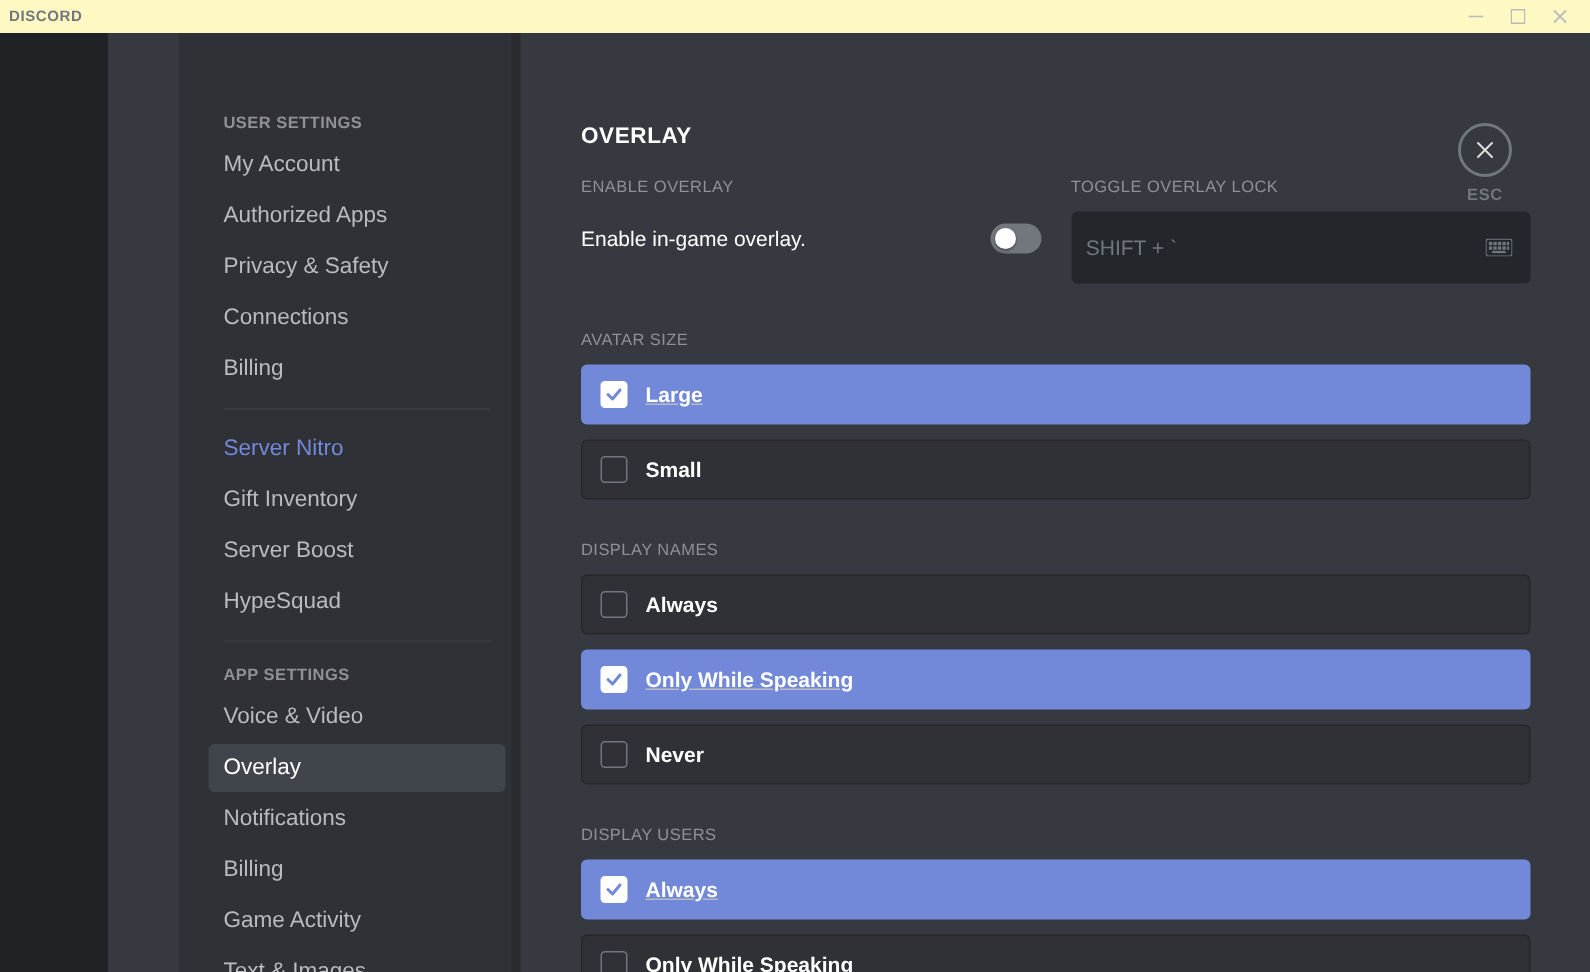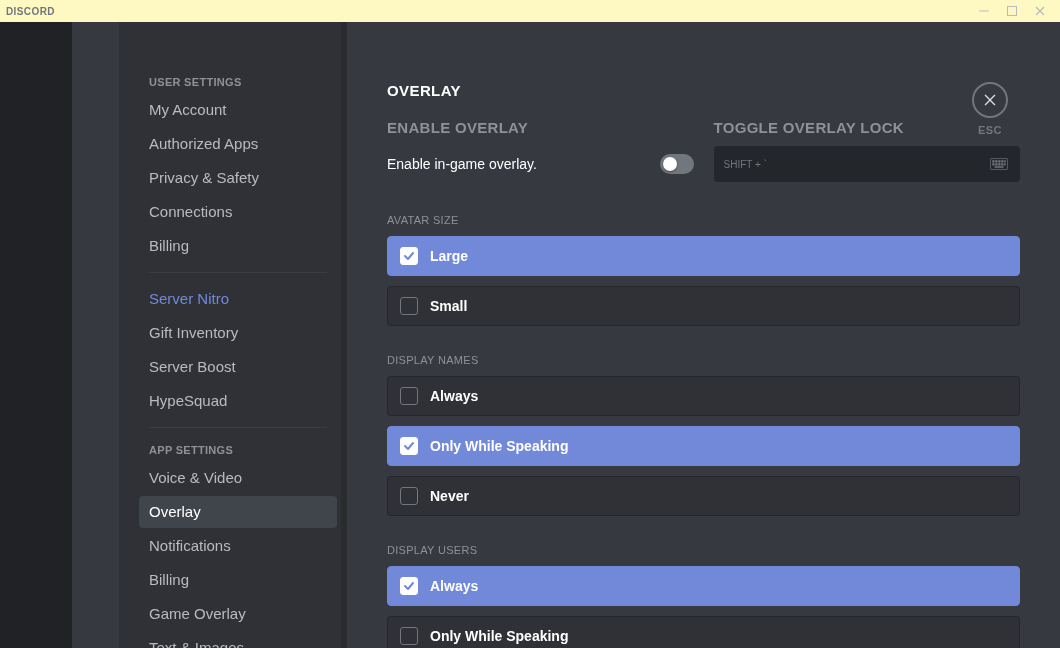--- a/index.html
+++ b/index.html
@@ -33,33 +33,33 @@
   .content { padding: 60px 40px 40px 40px; max-width: 800px; color:#b9bbbe; overflow:auto; height:100%; }
   .close-wrap { position:absolute; top:60px; right:52px; text-align:center; }
   .close-btn { width:36px; height:36px; border:2px solid #72767d; border-radius:50%; display:flex; align-items:center; justify-content:center; color:#dcddde; cursor:pointer; }
   .close-btn svg { width:16px; height:16px; }
   .esc-label { font-size:11px; color:#72767d; margin-top:6px; font-weight:600; letter-spacing:0.4px; }
 
   .page-title { font-size:15px; font-weight:700; color:#ffffff; letter-spacing:0.4px; text-transform:uppercase; margin-bottom:20px; }
 
   .row-two { display:flex; gap:20px; margin-bottom:32px; }
   .col { flex:1; display:flex; flex-direction:column; }
-  .field-label { font-size:15px; font-weight:700; color:#8e9297; letter-spacing:0.3px; text-transform:uppercase; margin-bottom:10px; }
+  .field-label { font-size:11px; font-weight:400; color:#8e9297; letter-spacing:0.3px; text-transform:uppercase; margin-bottom:10px; }
   .enable-row { display:flex; align-items:center; justify-content:space-between; height:36px; }
   .enable-text { font-size:14px; color:#ffffff; font-weight:500; }
   .toggle { width:34px; height:20px; background:#72767d; border-radius:10px; position:relative; cursor:pointer; }
   .toggle .knob { position:absolute; left:3px; top:3px; width:14px; height:14px; border-radius:50%; background:#fff; box-shadow:0 1px 2px rgba(0,0,0,0.4); }
 
-  .keybind-box { height:36px; background:#23262a; border-radius:4px; display:flex; align-items:center; justify-content:space-between; padding:0 10px; color:#72767d; font-size:10px; font-weight:500; }
+  .keybind-box { height:48px; background:#23262a; border-radius:4px; display:flex; align-items:center; justify-content:space-between; padding:0 10px; color:#72767d; font-size:14px; font-weight:500; }
   .keybind-box .kb-icon { width:22px; height:16px; display:flex; align-items:center; justify-content:center; }
   .keybind-box svg { width:18px; height:12px; fill:#72767d; }
 
   .section-label { font-size:11px; font-weight:400; color:#8e9297; letter-spacing:0.3px; text-transform:uppercase; margin:0 0 10px 0; }
   .option-card { display:flex; align-items:center; gap:12px; background:#2f3136; border:1px solid rgba(0,0,0,0.2); border-radius:4px; padding:10px 12px; margin-bottom:10px; cursor:pointer; }
-  .option-card.selected { background:#7289da; border-color:#7289da; }
+  .option-card.selected { background:#7289da; border-color:#7289da;text-decoration:underline; }
   .checkbox { width:18px; height:18px; border:1.5px solid #72767d; border-radius:3px; background:transparent; display:flex; align-items:center; justify-content:center; flex:0 0 18px; }
   .option-card.selected .checkbox { background:#ffffff; border-color:#ffffff; }
   .option-card.selected .checkbox svg { display:block; }
   .checkbox svg { display:none; width:12px; height:12px; }
   .opt-label { font-size:14px; font-weight:600; color:#ffffff; }
   .group-gap { height:18px; }
 
   
   .content::-webkit-scrollbar { width:8px; }
   .content::-webkit-scrollbar-thumb { background:#202225; border-radius:4px; }
@@ -106,21 +106,21 @@
       <div class="side-item highlight">Server Nitro</div>
       <div class="side-item">Gift Inventory</div>
       <div class="side-item">Server Boost</div>
       <div class="side-item">HypeSquad</div>
       <div class="side-divider"></div>
       <div class="side-header">APP SETTINGS</div>
       <div class="side-item">Voice &amp; Video</div>
       <div class="side-item active">Overlay</div>
       <div class="side-item">Notifications</div>
       <div class="side-item">Billing</div>
-      <div class="side-item">Game Overlay</div>
+      <div class="side-item">Game Activity</div>
       <div class="side-item">Text &amp; Images</div>
 
     </div>
 
     <div class="content-outer">
       <div class="close-wrap">
         <div class="close-btn">
           <svg viewBox="0 0 24 24">
               <path d="M5 5 L19 19 M19 5 L5 19" stroke="currentColor" stroke-width="2" stroke-linecap="round"></path>
             </svg>

